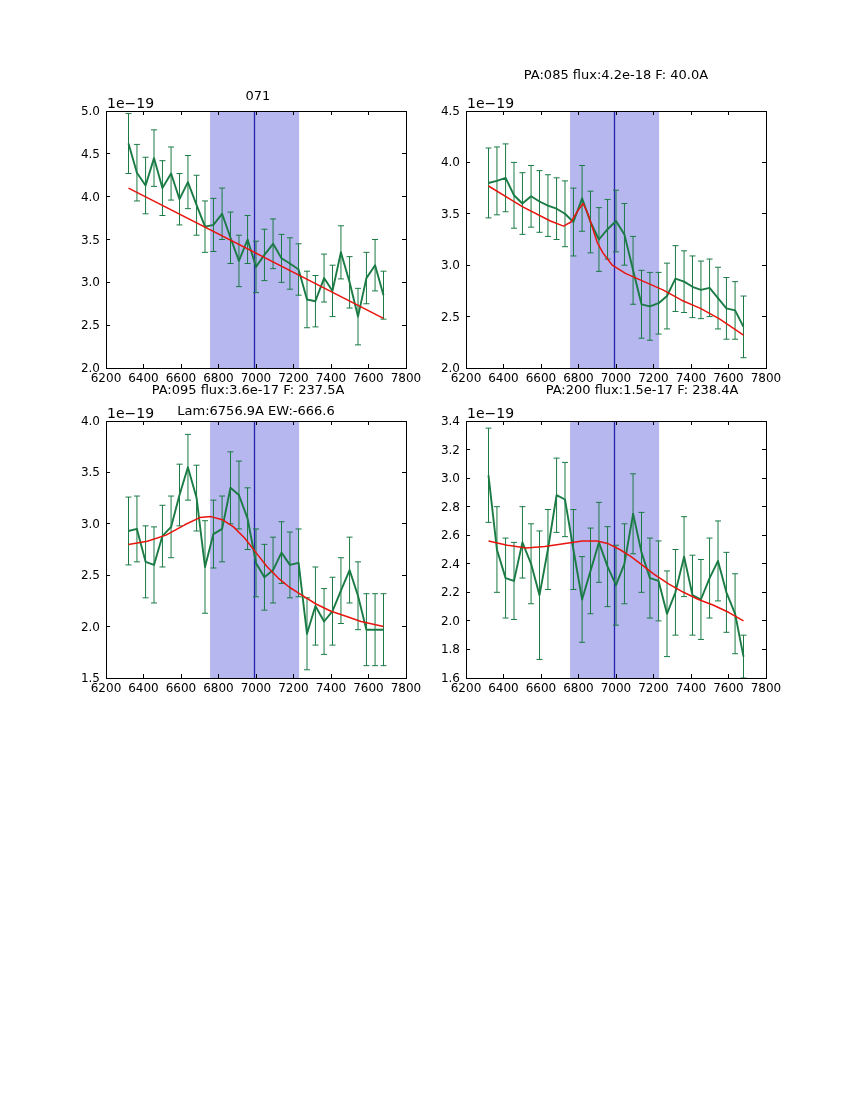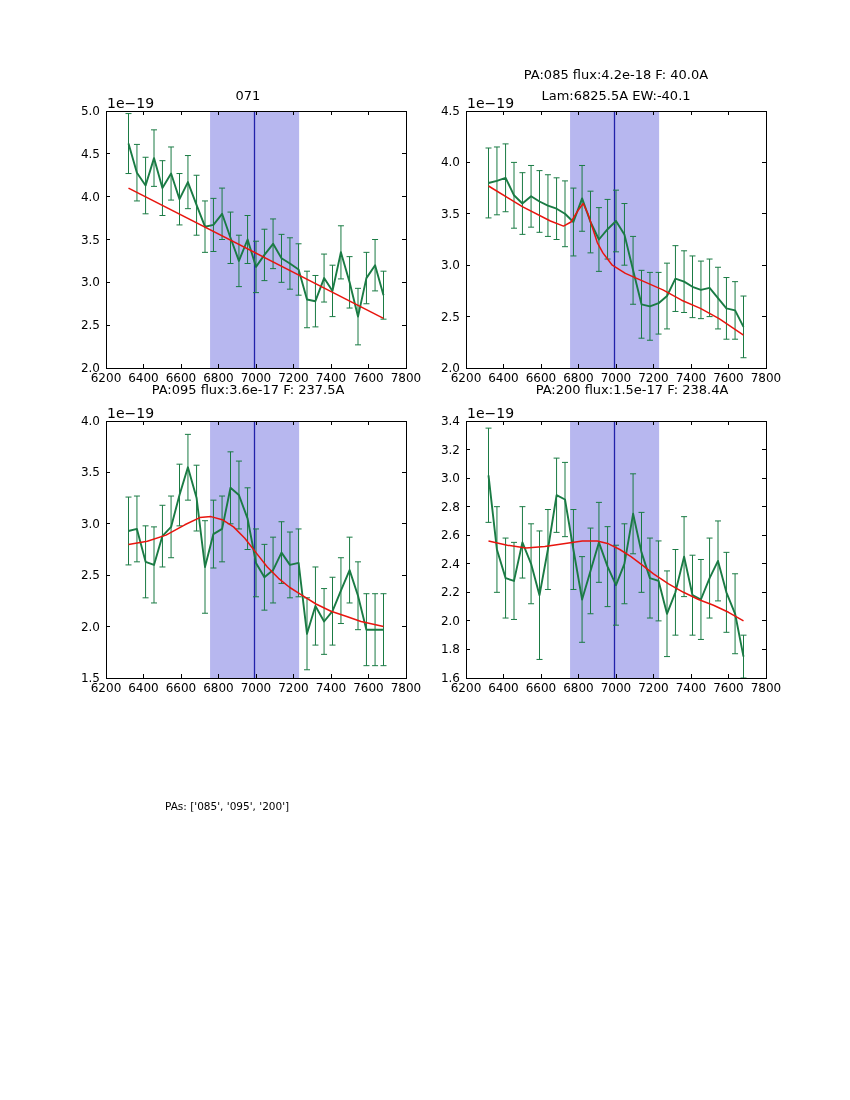--- a/index.html
+++ b/index.html
@@ -3,38 +3,38 @@
 <meta charset="utf-8">
 <style>
   html,body{margin:0;padding:0;background:#ffffff;}
   body{font-family:"DejaVu Sans", sans-serif;color:#000;}
   .canvas{position:relative;width:850px;height:1100px;background:#ffffff;overflow:hidden;}
   .plot{position:absolute;width:300px;height:257px;}
   .p0{left:106px;top:111px}.p1{left:466px;top:111px}.p2{left:106px;top:421px}.p3{left:466px;top:421px}
   .plot svg{position:absolute;left:0;top:0;overflow:visible;}
   svg text{font-family:"DejaVu Sans", sans-serif;font-size:12px;fill:#000;}
   .title{position:absolute;width:300px;text-align:center;font-size:13px;white-space:nowrap;}
-  .t0a{left:106px;top:67px}.t0b{left:98px;top:88px}
+  .t0a{left:106px;top:67px}.t0b{left:108px;top:88px}
   .t1a{left:466px;top:67px}.t1b{left:466px;top:88px}
   .t2a{left:98px;top:382px}.t2b{left:106px;top:403px}
-  .t3a{left:482px;top:382px}.t3b{left:466px;top:403px}
+  .t3a{left:492px;top:382px}.t3b{left:466px;top:403px}
   .offset{position:absolute;font-size:14px;}
   .o0{left:107px;top:95px}.o1{left:467px;top:95px}.o2{left:107px;top:405px}.o3{left:467px;top:405px}
   .stats{position:absolute;left:165px;top:741px;font-size:10.5px;line-height:26px;white-space:pre;}
 </style>
 </head>
 <body>
 
 <div class="canvas">
 
   <div class="title t0a"></div>
   <div class="title t0b">071</div>
   <div class="title t1a">PA:085 flux:4.2e-18 F: 40.0A</div>
-  <div class="title t1b">Lam:6825.5A EW:-40.1</div>
   <div class="title t2a">PA:095 flux:3.6e-17 F: 237.5A</div>
+  <div class="title t2b">Lam:6756.9A EW:-666.6</div>
   <div class="title t3a">PA:200 flux:1.5e-17 F: 238.4A</div>
 
   <div class="offset o0">1e−19</div>
   <div class="offset o1">1e−19</div>
   <div class="offset o2">1e−19</div>
   <div class="offset o3">1e−19</div>
 
   <div class="plot p0">
       <svg width="300" height="257">
         <rect x="104.0625" y="0" width="89.0625" height="257" fill="#b7b7ef"></rect>
@@ -661,18 +661,17 @@
         <line x1="300" x2="296" y1="28.555555555555515" y2="28.555555555555515" stroke="#000" stroke-width="1" shape-rendering="crispEdges"></line>
         <text x="-6" y="32.555555555555515" text-anchor="end">3.2</text>
         <line x1="0" x2="4" y1="0" y2="0" stroke="#000" stroke-width="1" shape-rendering="crispEdges"></line>
         <line x1="300" x2="296" y1="0" y2="0" stroke="#000" stroke-width="1" shape-rendering="crispEdges"></line>
         <text x="-6" y="4" text-anchor="end">3.4</text>
         <rect x="0" y="0" width="300" height="257" fill="none" stroke="#000" stroke-width="1" shape-rendering="crispEdges"></rect>
       </svg>
     </div>
 
   <div class="stats">
-    <div>PAs: ['085', '095', '200']</div>
     
     
   </div>
 
 </div>
 
 </body></html>

